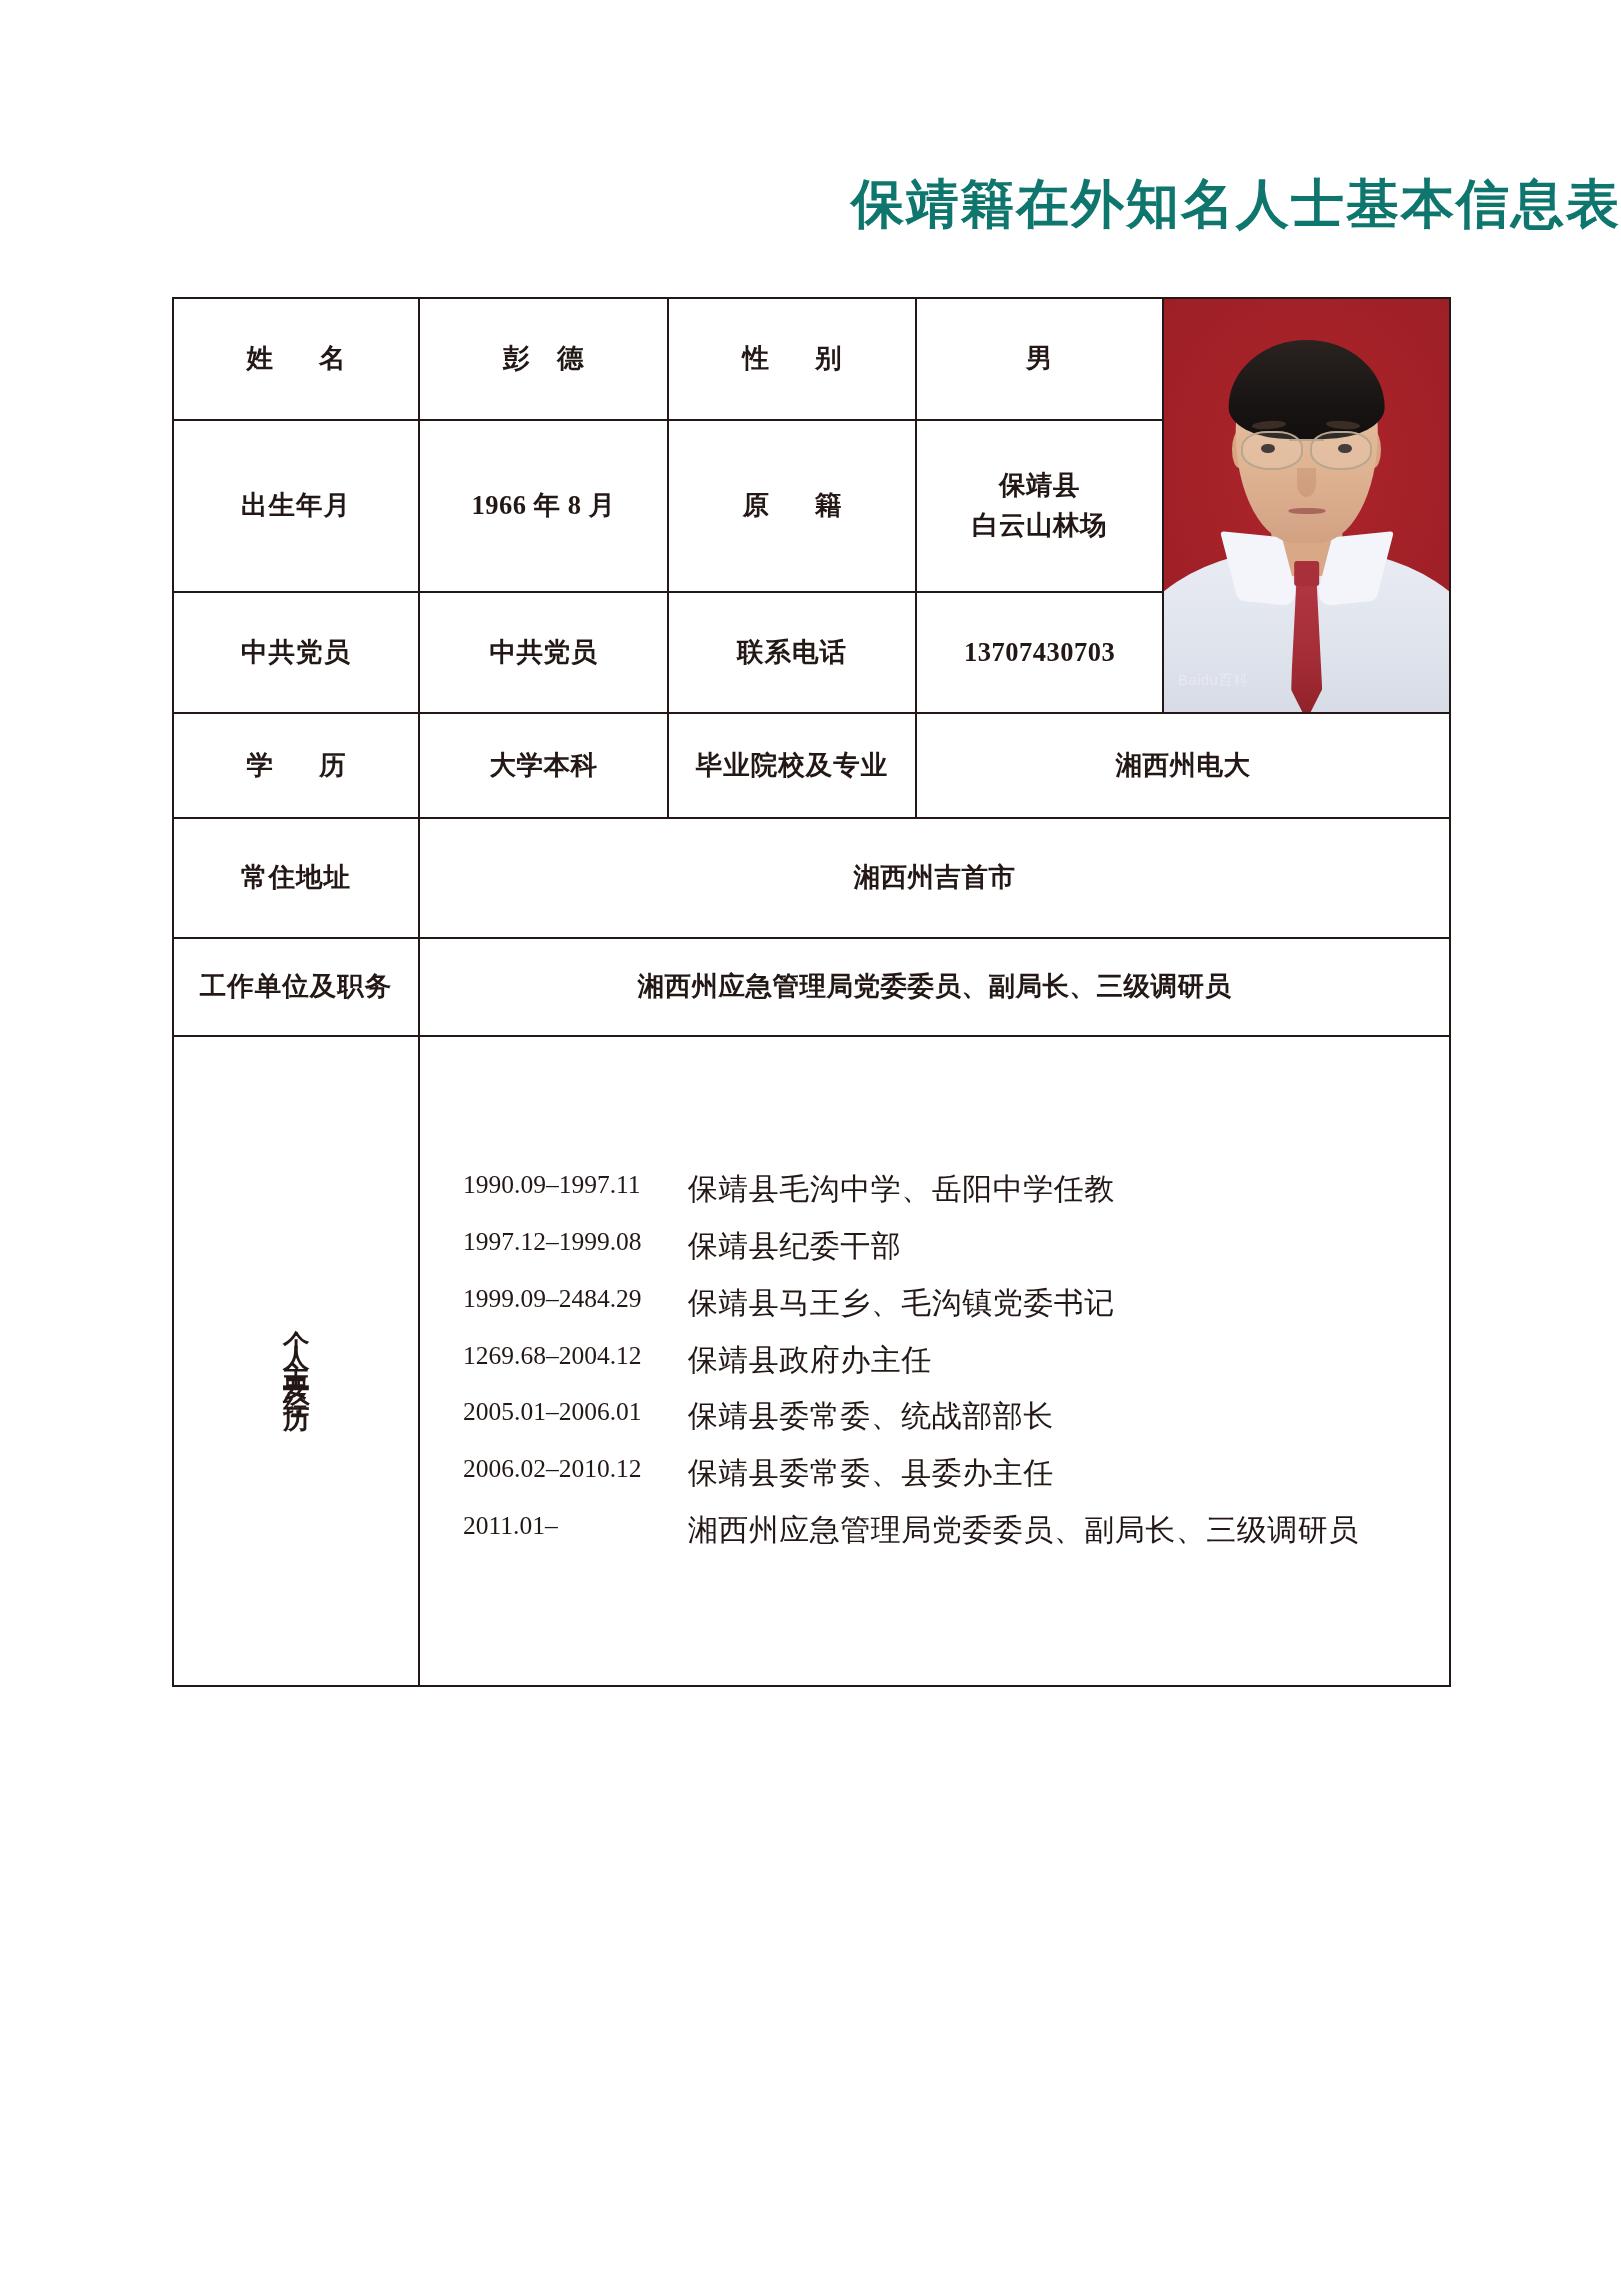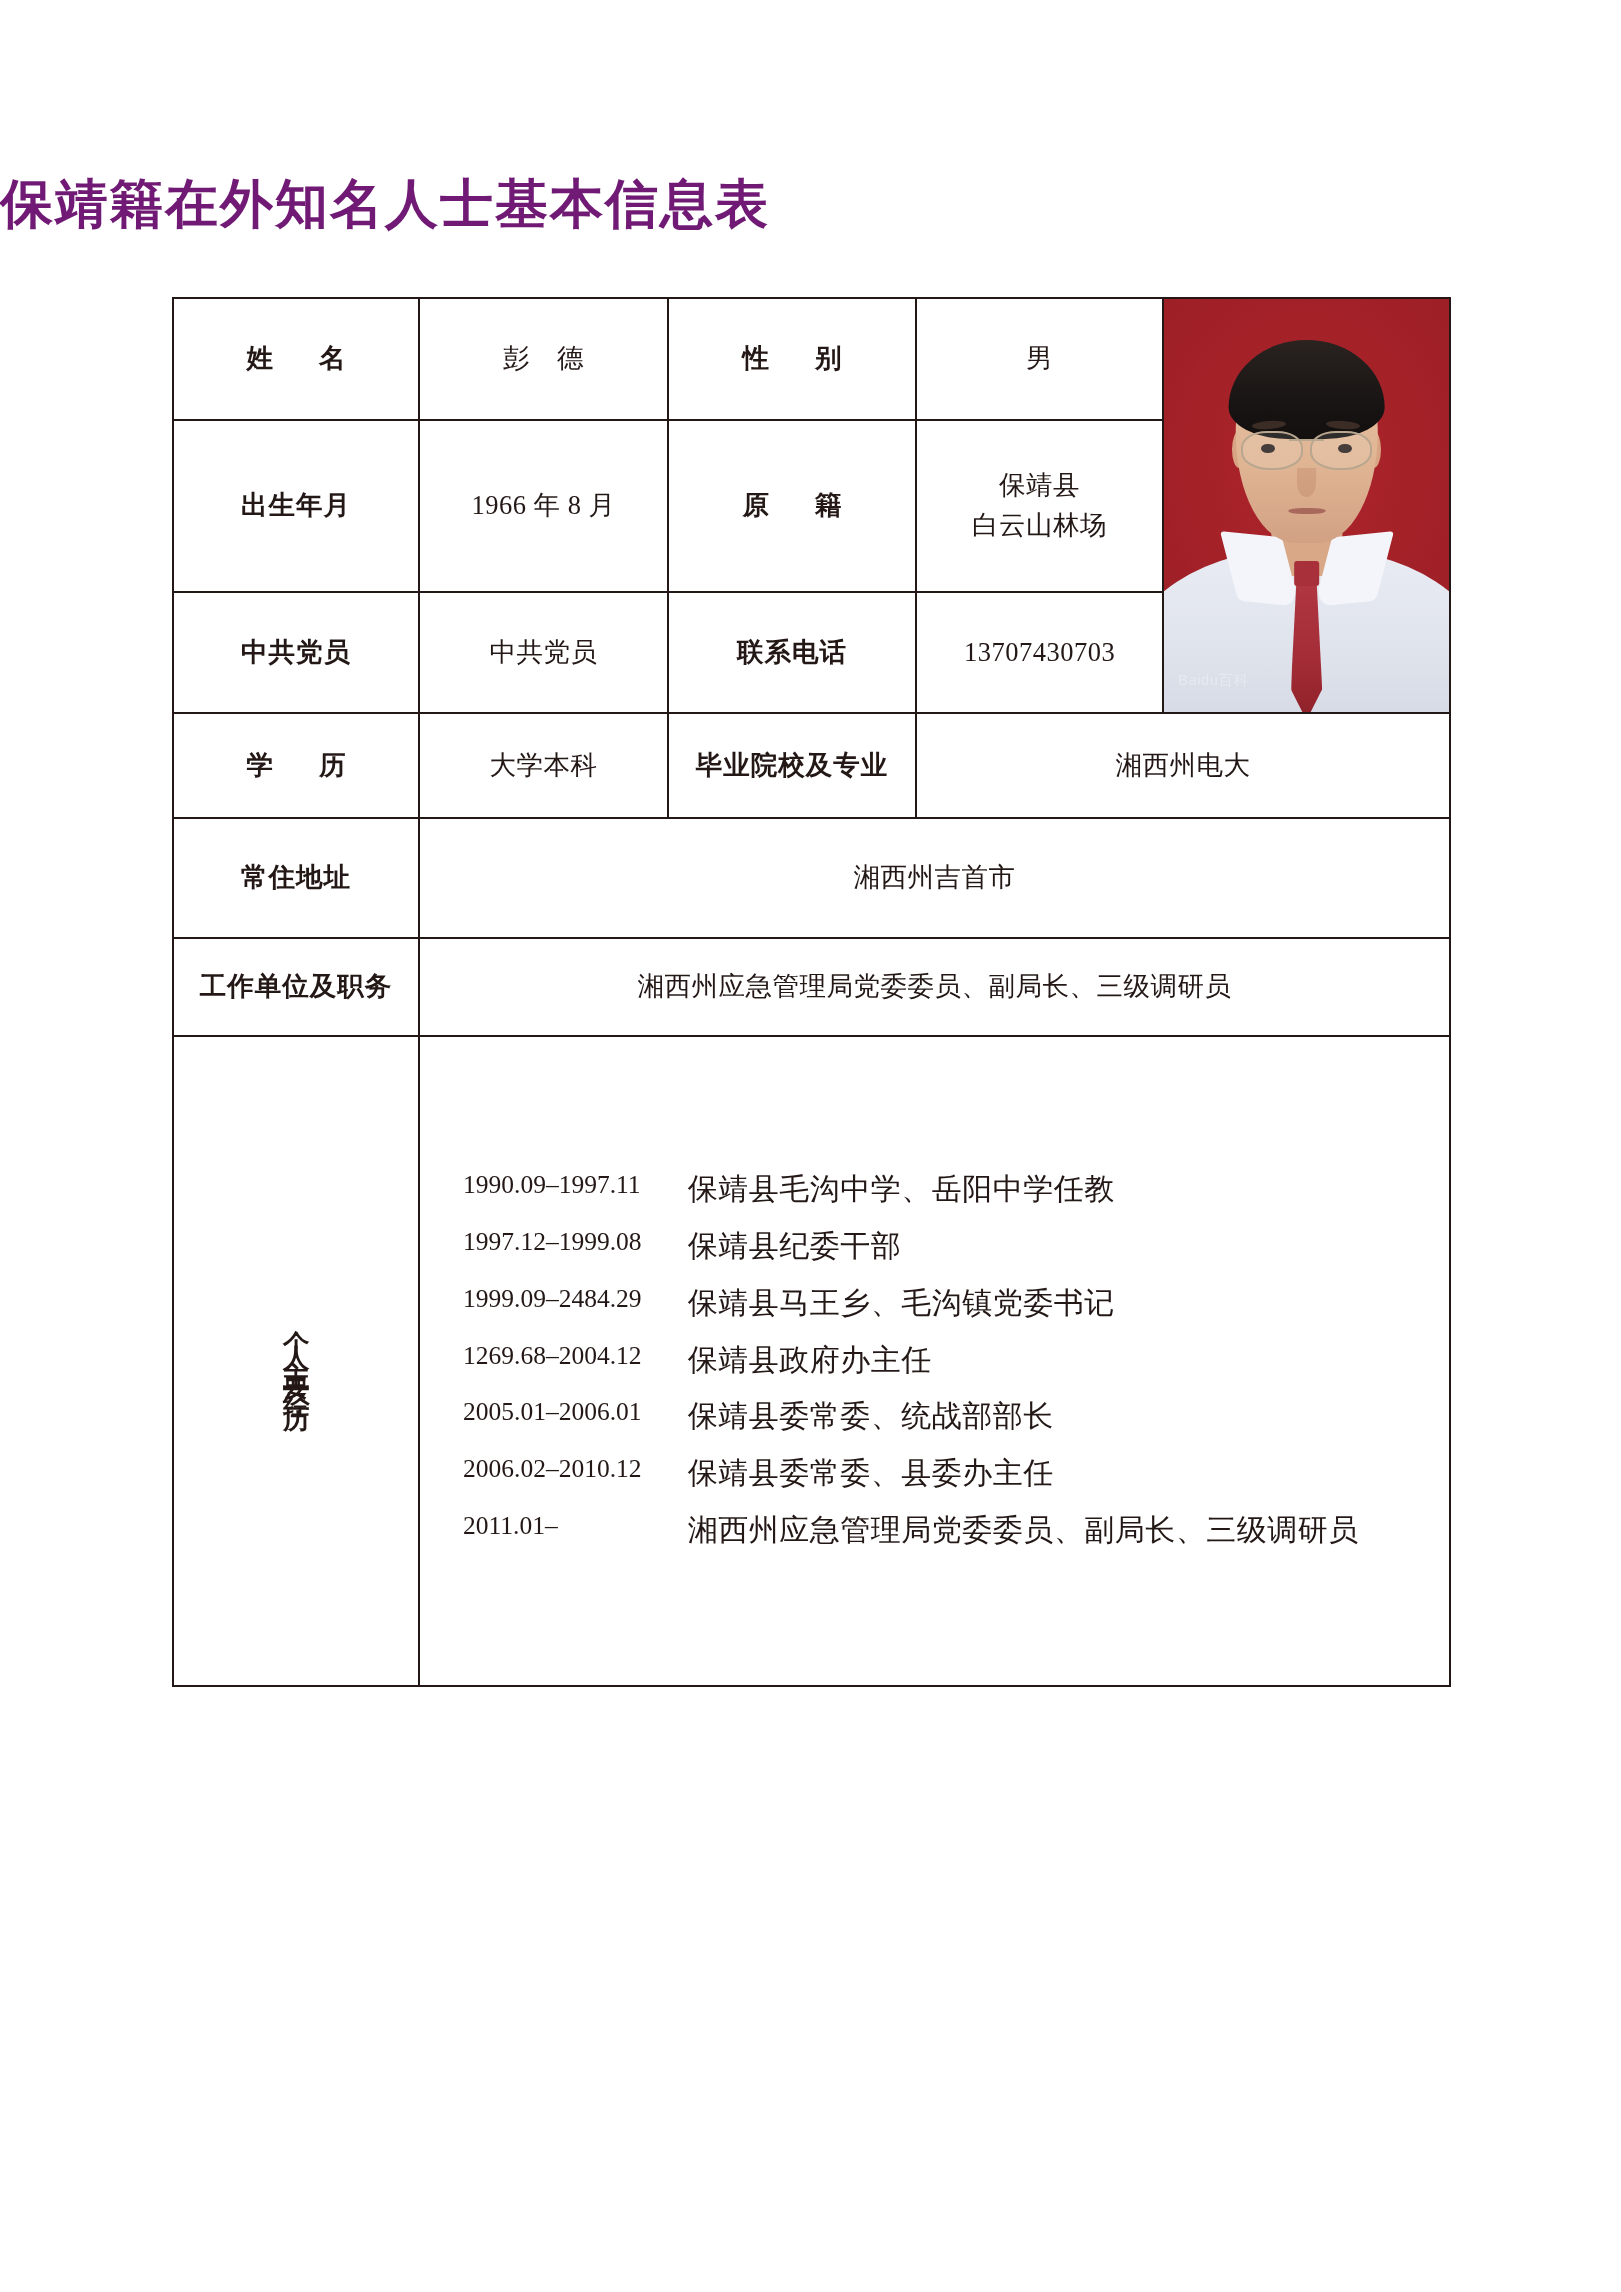--- a/index.html
+++ b/index.html
@@ -21,25 +21,25 @@
     inset: 0;
     background: #ffffff;
   }
 
   
   .doc-title {
     position: absolute;
     top: 169px;
     left: 0;
     width: 1621px;
-    text-align: left;
+    text-align: right;
     font-size: 53px;
     font-weight: bold;
     letter-spacing: 2px;
-    color: #701a75;
+    color: #0f766e;
     font-family: "Liberation Serif", "DejaVu Serif", serif;
   }
 
   
   .info-table {
     position: absolute;
     left: 172px;
     top: 297px;
     width: 1277px;
     border-collapse: collapse;
@@ -54,21 +54,21 @@
     font-size: 26.5px;
     line-height: 1.5;
   }
   .lbl {
     font-weight: bold;
     letter-spacing: 1px;
     font-size: 26.5px;
   }
   .lbl-wide { letter-spacing: 9.8px; text-indent: 9.8px; }
   .val {
-    font-weight: normal;
+    font-weight: bold;
     font-size: 26.5px;
     letter-spacing: 0.5px;
   }
   .val-num { font-size: 26.5px; }
 
   
   .c1 { width: 246px; }
   .c2 { width: 249px; }
   .c3 { width: 248px; }
   .c4 { width: 247px; }

